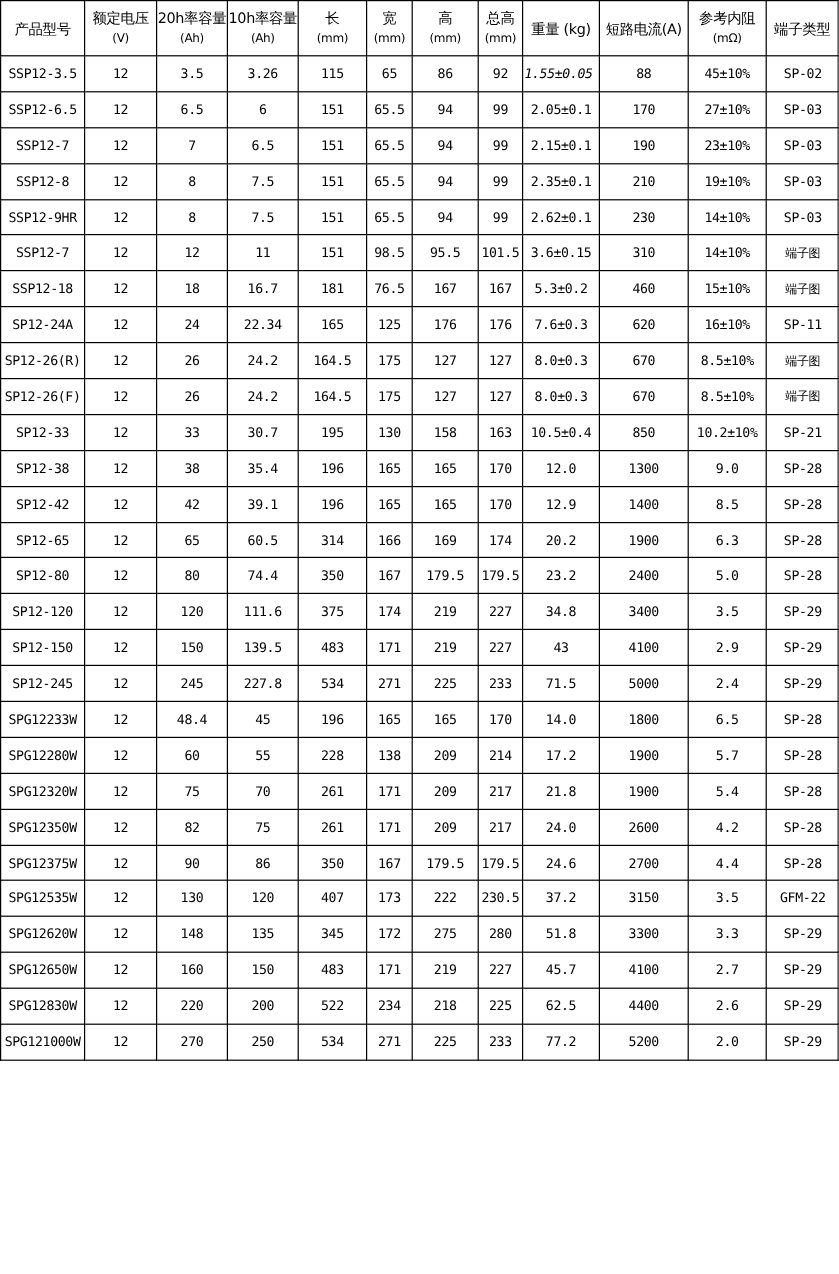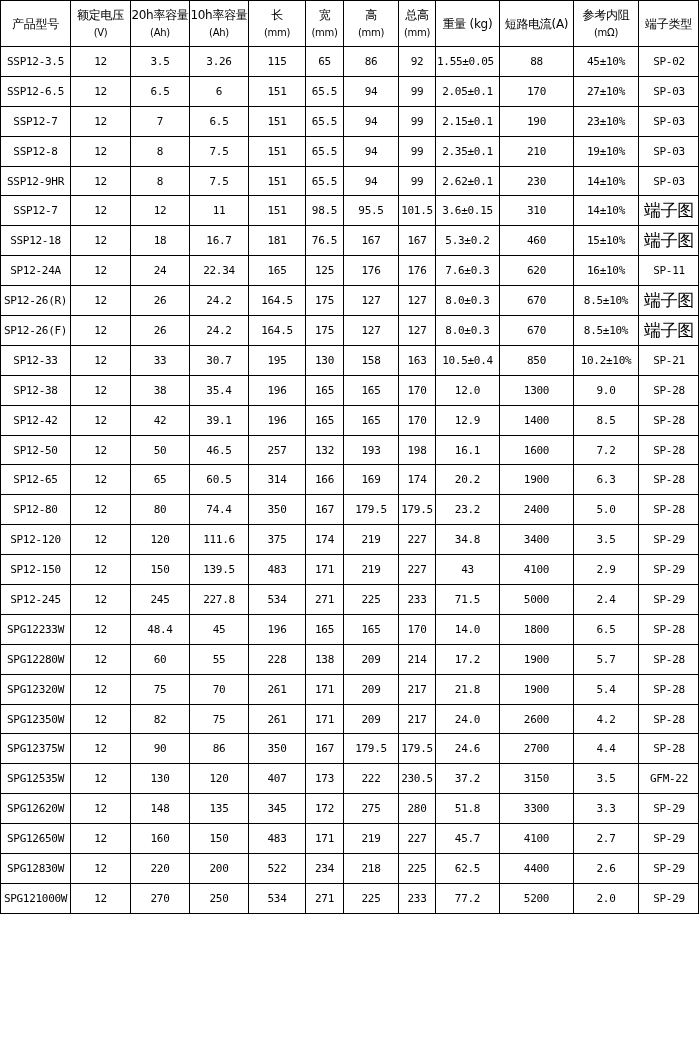--- a/index.html
+++ b/index.html
@@ -18,23 +18,23 @@
     text-align: center;
     vertical-align: middle;
     white-space: nowrap;
     overflow: hidden;
     font-weight: normal;
     letter-spacing: -0.3px;
   }
   table.spec thead th { height: 45px; line-height: 18px; font-family: "DejaVu Sans", sans-serif; font-size: 12px; }
   table.spec thead th .unit { display: block; font-size: 10px; }
   table.spec tbody td { height: 28.9px; }
-  td.left { text-align: left !important; padding-left: 1px !important; }
+  td.left { text-align: left !important; padding-left: 1px !important; font-style: italic; }
   td.term { text-align: center; padding-left: 1px !important; }
-  td.term.cjk { font-family: "DejaVu Sans", sans-serif; font-size: 17px; }
+  td.term.cjk { font-family: "DejaVu Sans", sans-serif; font-size: 10px; }
 </style>
 </head>
 <body>
 
 <table class="spec">
   <colgroup>
     <col style="width:70px">
       <col style="width:60px">
       <col style="width:59px">
       <col style="width:59px">
@@ -240,34 +240,20 @@
         <td>196</td>
         <td>165</td>
         <td>165</td>
         <td>170</td>
         <td>12.9</td>
         <td>1400</td>
         <td>8.5</td>
         <td class="term">SP-28</td>
       </tr>
       <tr>
-        <td>SP12-50</td>
-        <td>12</td>
-        <td>50</td>
-        <td>46.5</td>
-        <td>257</td>
-        <td>132</td>
-        <td>193</td>
-        <td>198</td>
-        <td>16.1</td>
-        <td>1600</td>
-        <td>7.2</td>
-        <td class="term">SP-28</td>
-      </tr>
-      <tr>
         <td>SP12-65</td>
         <td>12</td>
         <td>65</td>
         <td>60.5</td>
         <td>314</td>
         <td>166</td>
         <td>169</td>
         <td>174</td>
         <td>20.2</td>
         <td>1900</td>

